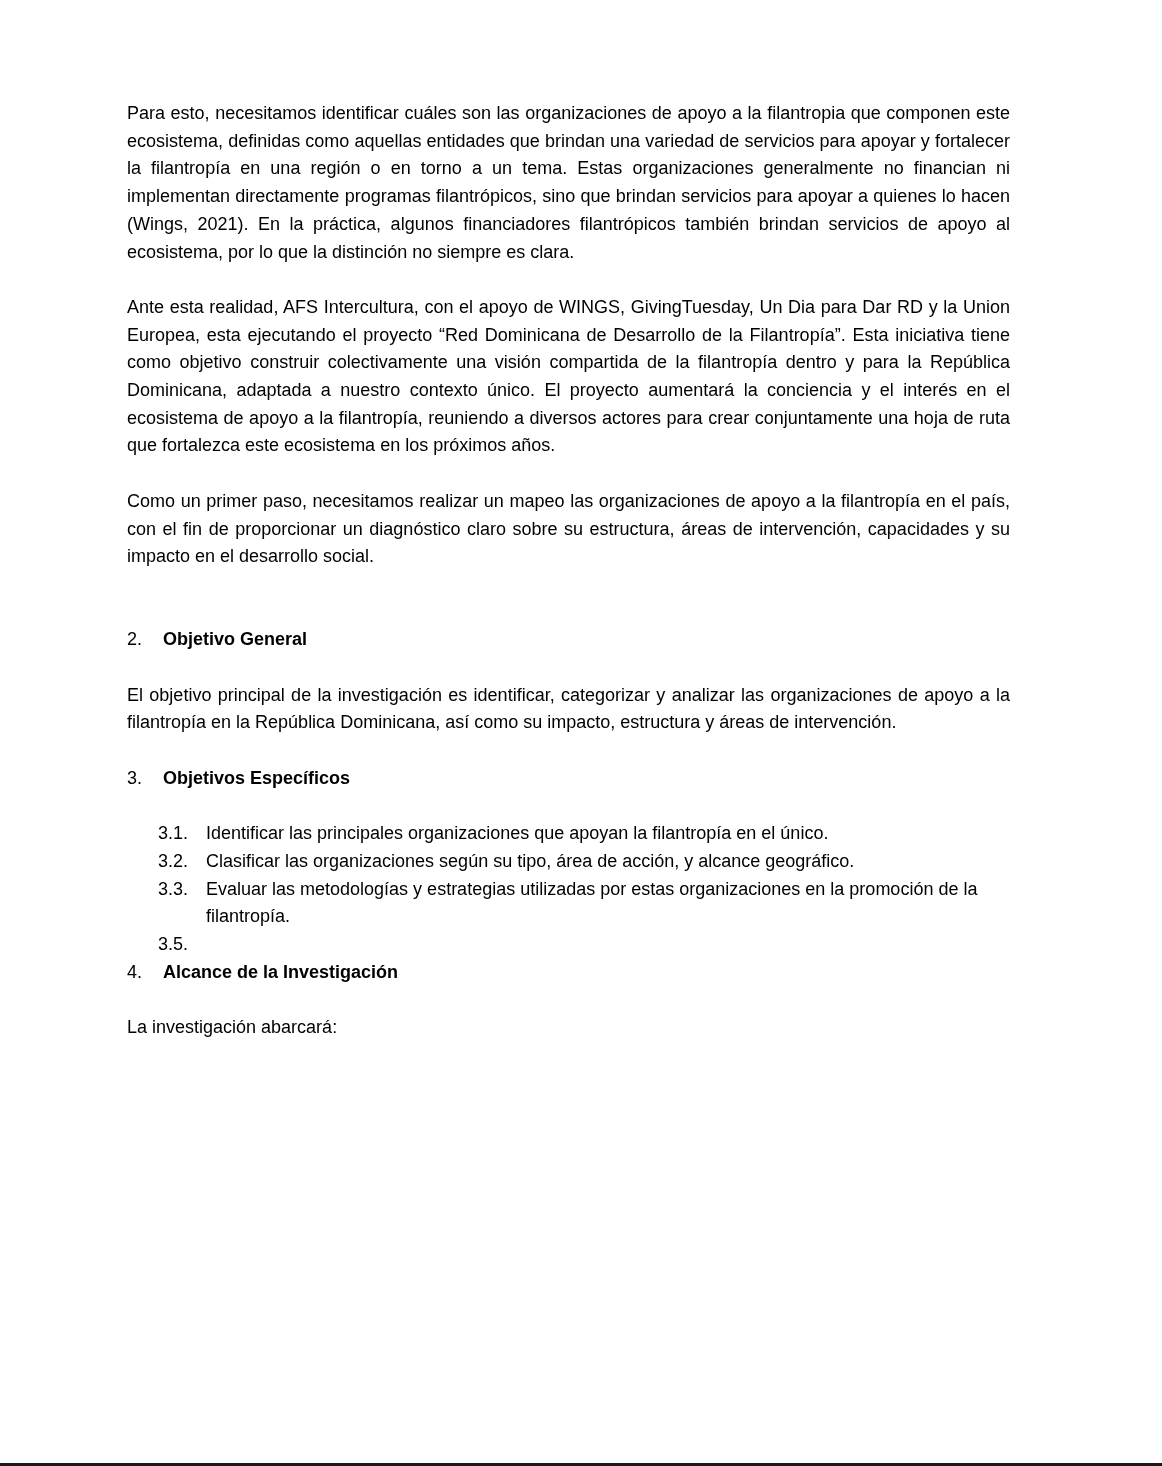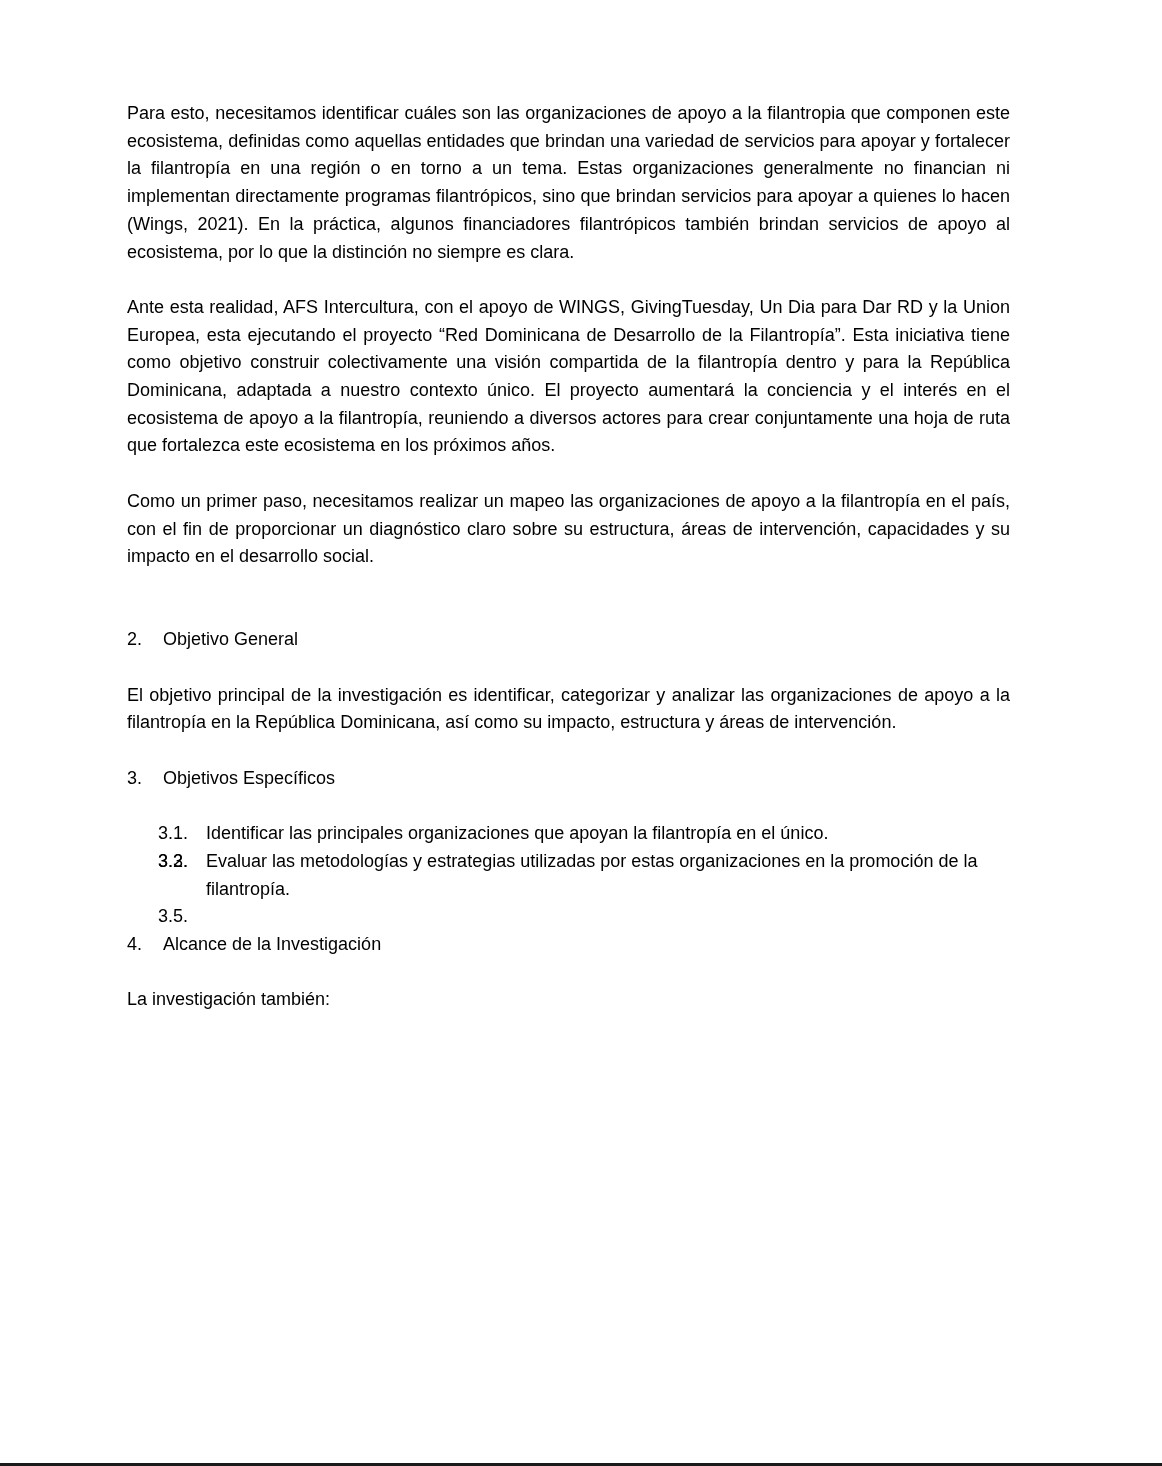--- a/index.html
+++ b/index.html
@@ -31,21 +31,21 @@
     .gap2 { height: 55.4px; }
     .heading {
       display: flex;
       margin: 0;
     }
     .heading .num {
       width: 36px;
       flex: none;
     }
     .heading .title {
-      font-weight: normal;
+      font-weight: bold;
     }
     .sublist {
       margin: 0;
       padding: 0;
       list-style: none;
     }
     .sublist li {
       position: relative;
       padding-left: 79px;
     }
@@ -88,33 +88,34 @@
     <span class="title">Objetivos Específicos</span>
   </div>
   <div class="gap1"></div>
   <ul class="sublist">
     <li>
       <span class="sub-num">3.1.</span>
       <span>Identificar las principales organizaciones que apoyan la filantropía en el único.</span>
     </li>
     <li>
       <span class="sub-num">3.2.</span>
+      <span>Clasificar las organizaciones según su tipo, área de acción, y alcance geográfico.</span>
     </li>
     <li>
       <span class="sub-num">3.3.</span>
       <span>Evaluar las metodologías y estrategias utilizadas por estas organizaciones en la promoción de la filantropía.</span>
     </li>
     <li>
       <span class="sub-num">3.5.</span>
     </li>
   </ul>
   <div class="gap1"></div>
 
   <div class="heading">
     <span class="num">4.</span>
     <span class="title">Alcance de la Investigación</span>
   </div>
   <div class="gap1"></div>
-  <p class="para">La investigación también:</p>
+  <p class="para">La investigación abarcará:</p>
 
 </div>
 
 <div class="bottom-rule"></div>
 
 </body></html>

